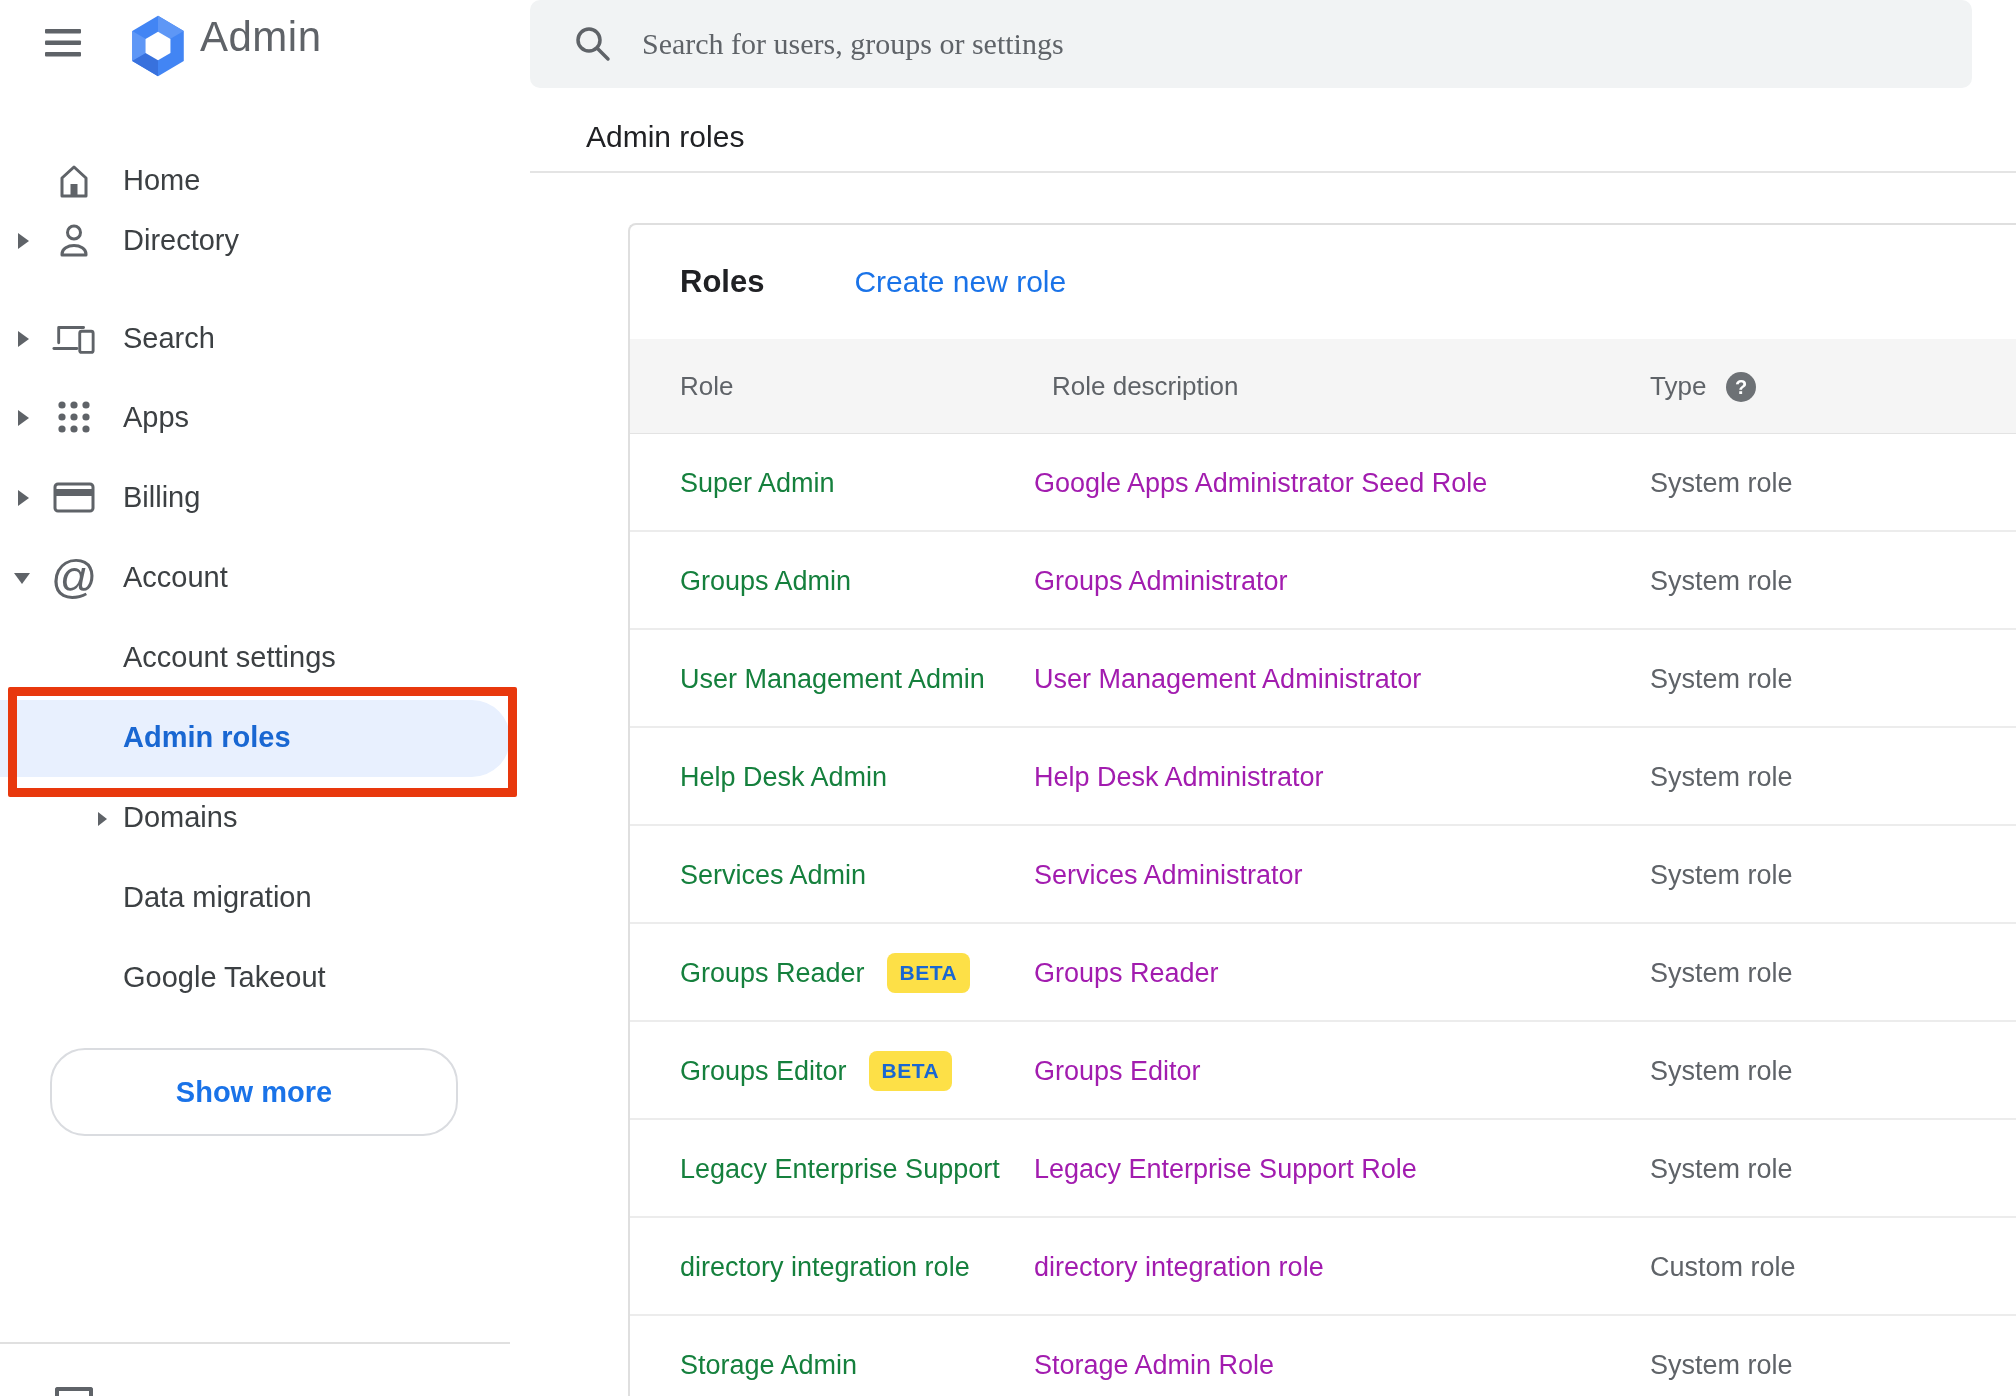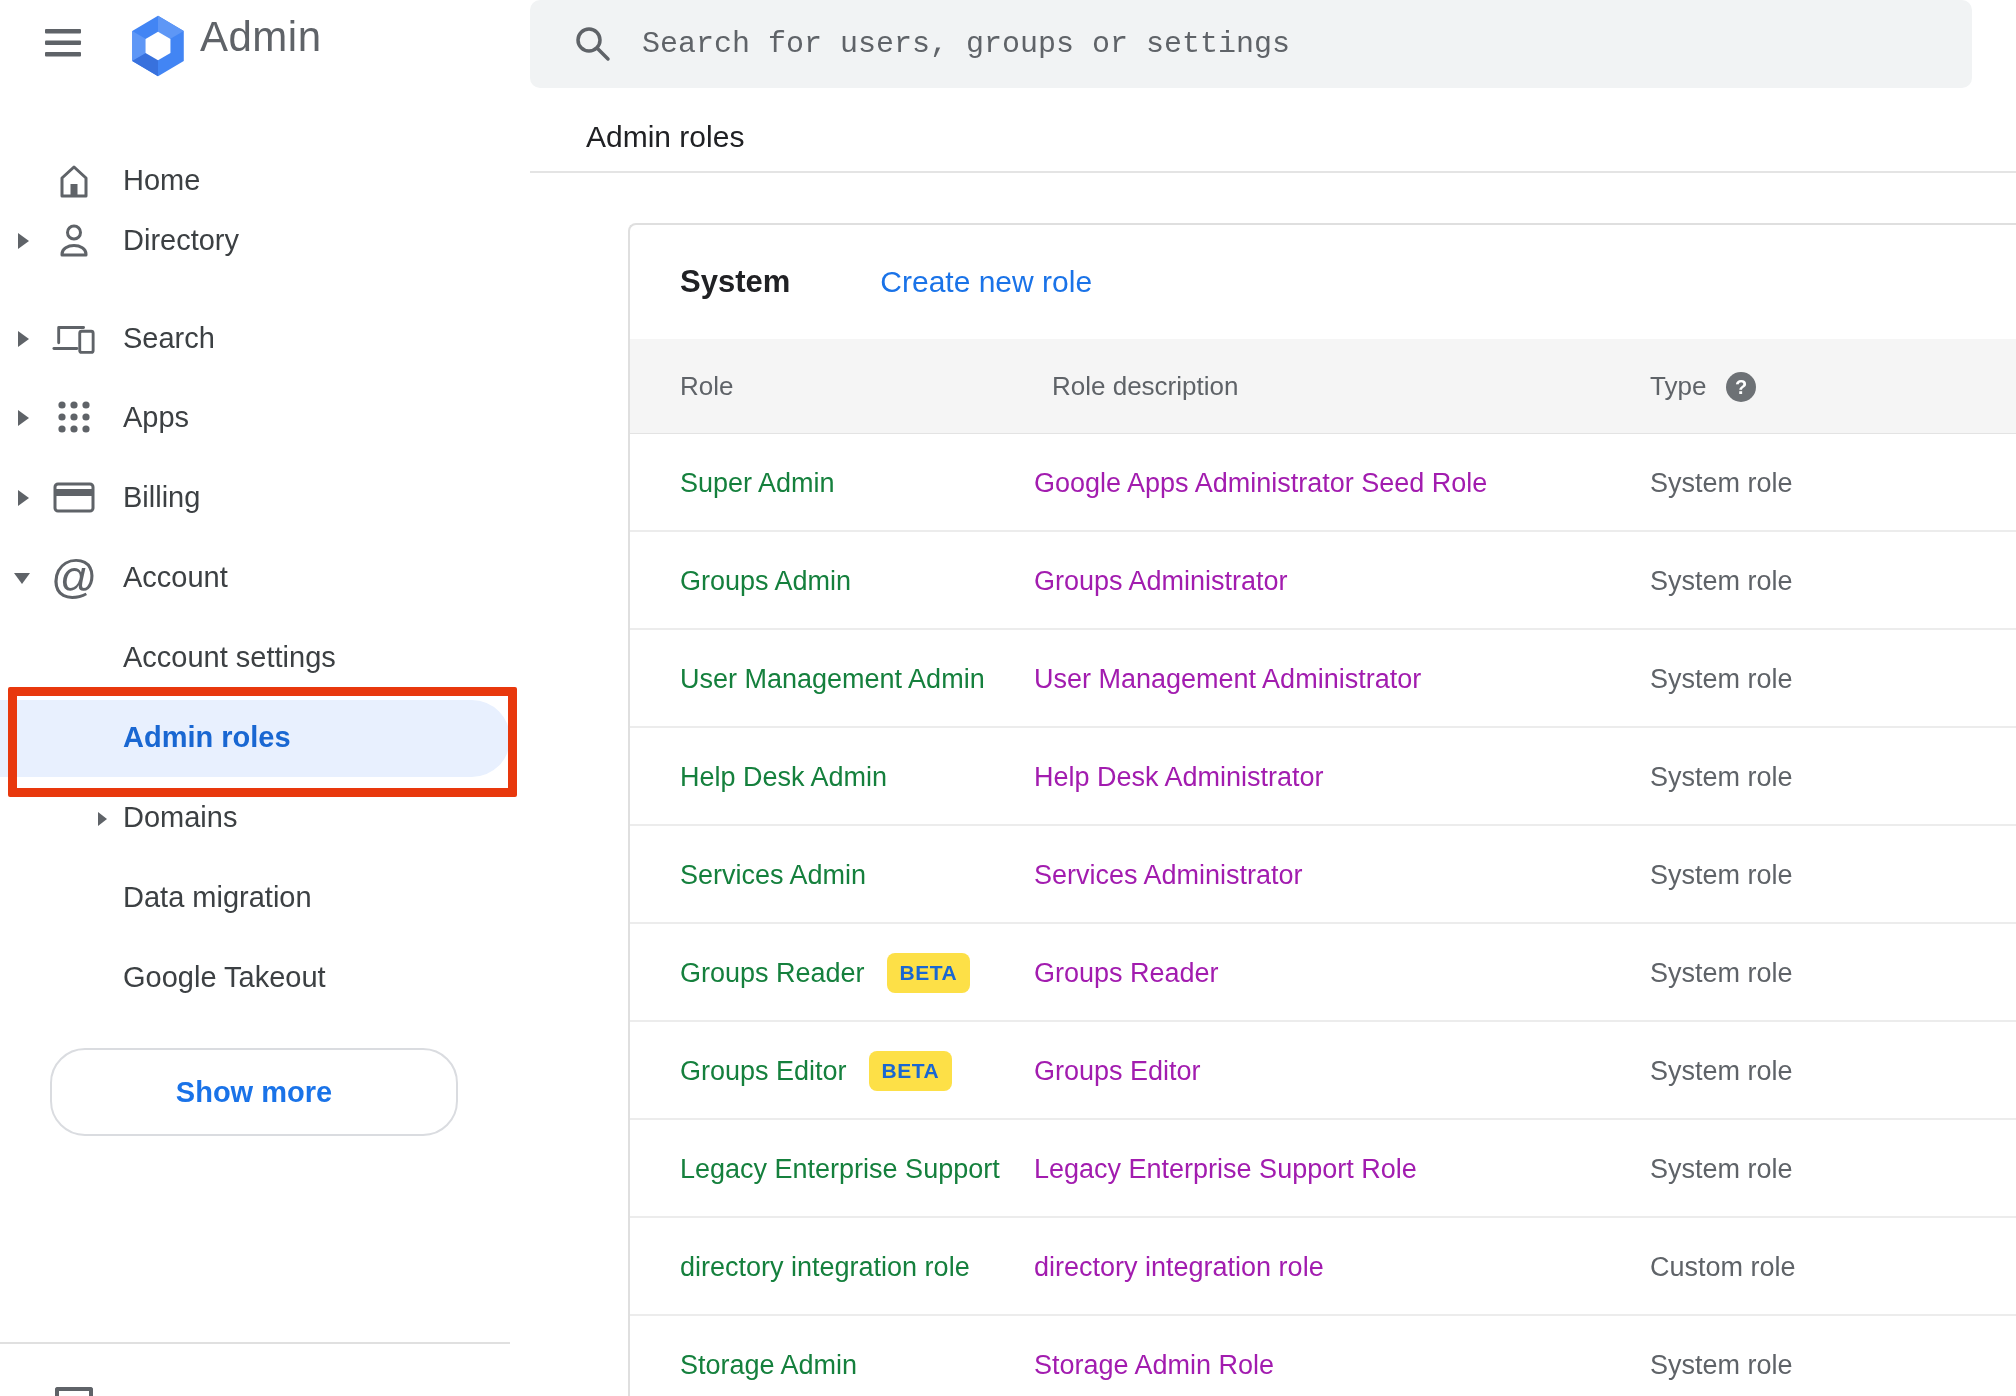--- a/index.html
+++ b/index.html
@@ -10,21 +10,21 @@
   
   #hamburger { left:45px; top:28px; width:40px; height:30px; cursor:pointer; }
   #logo { left:126px; top:14px; width:64px; height:64px; }
   #app-name { left:200px; top:13px; font-size:42px; color:#5f6368; letter-spacing:0.5px; }
 
   #searchbar { left:530px; top:0; width:1442px; height:88px; background:#f1f3f4;
                border-radius:10px; }
   #search-icon { position:absolute; left:44px; top:25px; }
   #search-input { position:absolute; left:112px; top:0; width:1280px; height:88px;
                   border:none; background:transparent; outline:none;
-                  font-size:30px; color:#202124; font-family:Liberation Mono, monospace; }
+                  font-size:30px; color:#202124; font-family:Liberation Serif, serif; }
   #search-input::placeholder { color:#5f6368; opacity:1; }
 
   #breadcrumb { left:586px; top:120px; font-size:30px; color:#202124; }
   #top-divider { left:530px; top:171px; width:1486px; height:2px; background:#e4e4e4; }
 
   
   .nav-item { position:absolute; left:0; width:510px; height:56px; cursor:pointer; }
   .nav-item .arrow-r { position:absolute; left:18px; top:21px; width:0; height:0;
       border-top:8px solid transparent; border-bottom:8px solid transparent;
       border-left:11px solid #5f6368; }
@@ -220,21 +220,21 @@
 
 <div class="abs" id="annotation-box"></div>
 
 <div class="abs" id="show-more">Show more</div>
 
 <div class="abs" id="sidebar-bottom-divider"></div>
 <div class="abs" id="partial-icon"></div>
 
 <div class="abs" id="card">
   <div id="card-header">
-    <span id="roles-title">System</span>
+    <span id="roles-title">Roles</span>
     <a id="create-link">Create new role</a>
   </div>
 
   <div id="col-header">
     <span class="hcell h-role">Role</span>
     <span class="hcell h-desc">Role description</span>
     <span class="hcell h-type">Type</span>
     <span id="help-icon">?</span>
   </div>
 

